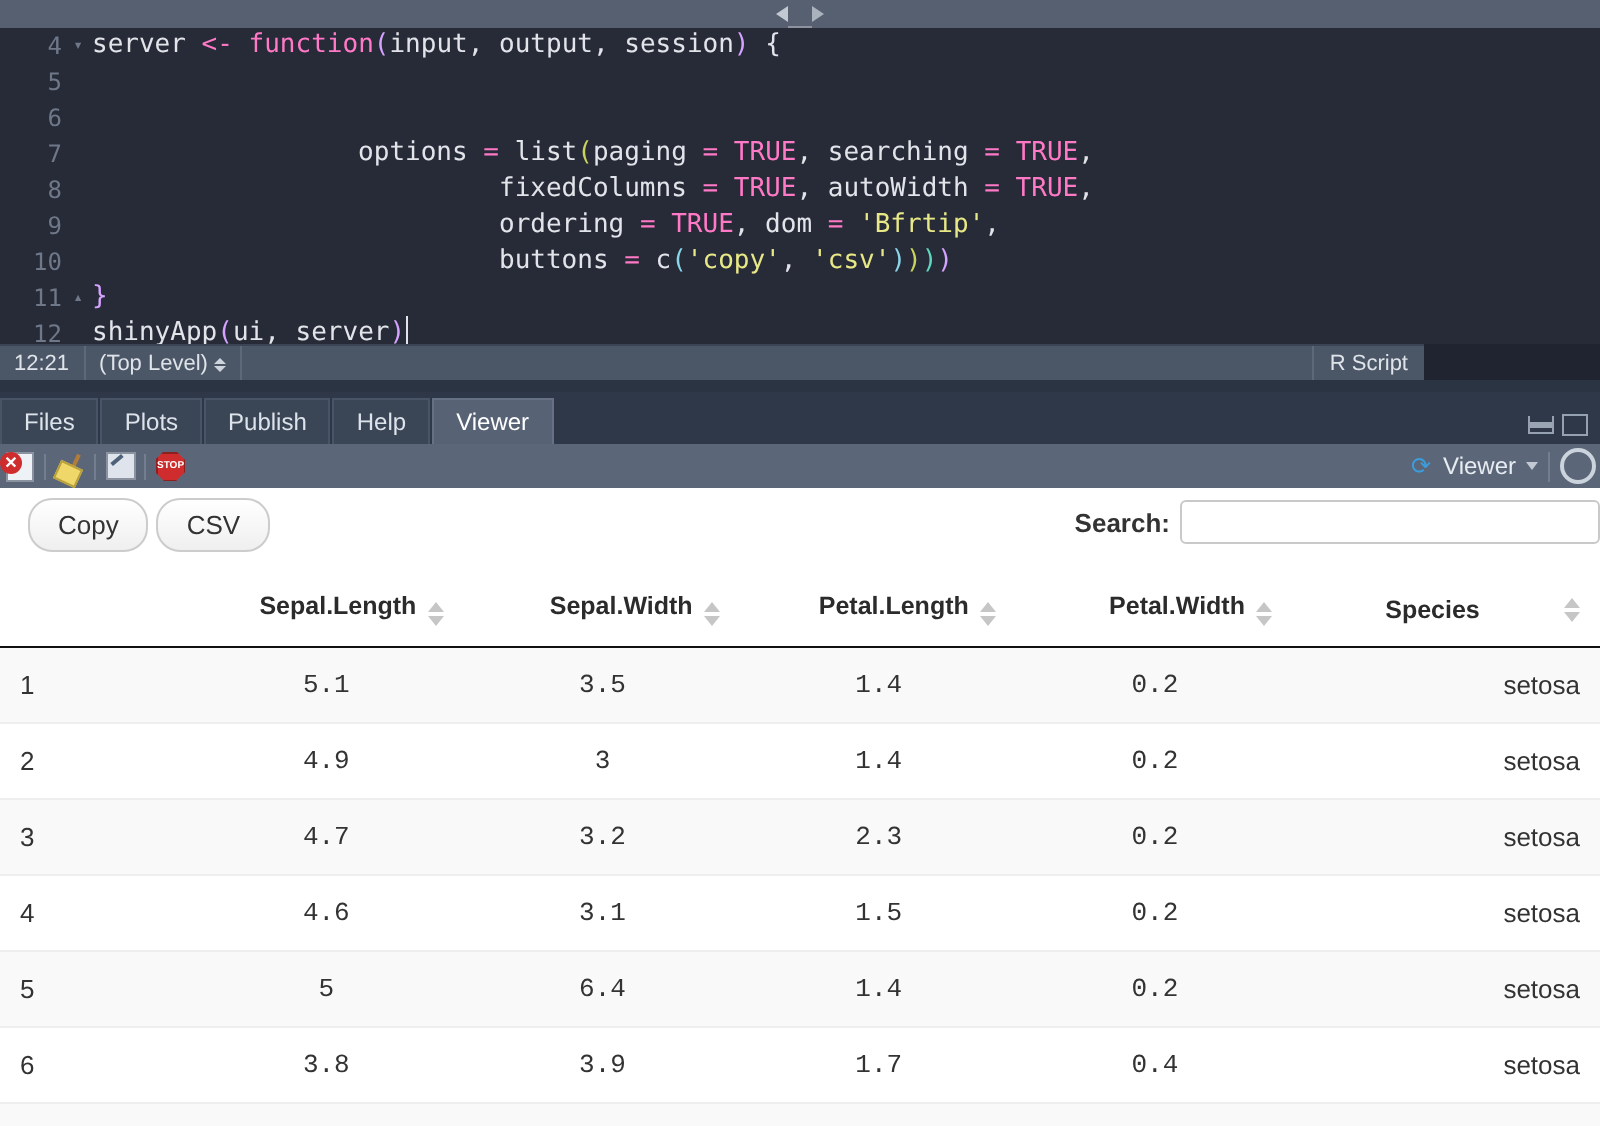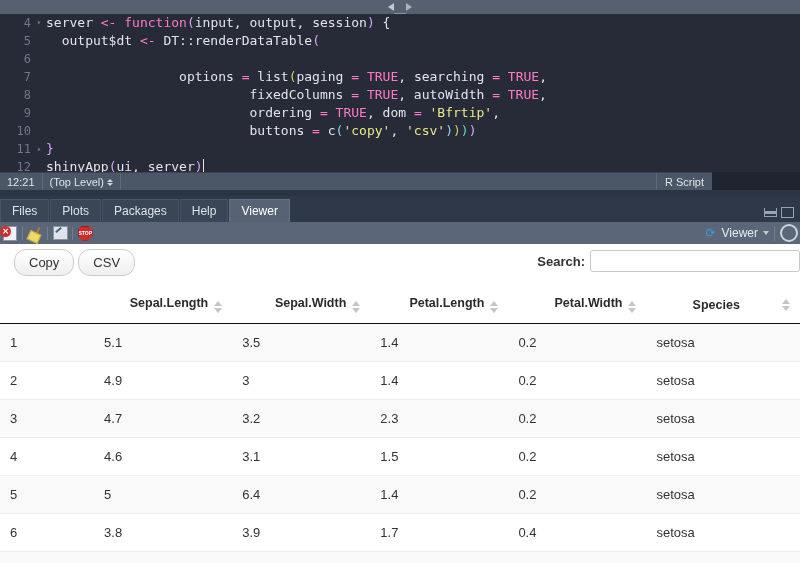--- a/index.html
+++ b/index.html
@@ -198,22 +198,22 @@
   .sorter .up{width:0;height:0;border-left:4px solid transparent;border-right:4px solid transparent;border-bottom:5px solid #c6c6c6;}
   .sorter .dn{width:0;height:0;border-left:4px solid transparent;border-right:4px solid transparent;border-top:5px solid #c6c6c6;}
   th.c-sp .sorter{float:right;margin-top:1px;}
   table.dt tbody td{
     padding:11px 10px;border-top:1px solid #eeeeee;
     box-sizing:border-box;font-size:13px;color:#333;
   }
   table.dt tbody tr.odd td{background:#f9f9f9;}
   table.dt tbody tr.even td{background:#ffffff;}
   td.c-idx{text-align:left;padding-left:24px;}
-  td.c-num{text-align:left;}
-  td.c-sp{text-align:left;padding-left:10px;}
+  td.c-num{text-align:center;font-family:Liberation Mono, monospace;}
+  td.c-sp{text-align:right;padding-left:10px;}
 </style>
 </head>
 <body>
 
 <div id="app">
 
   <div class="src-toolbar">
     <div class="tb-group">
       <div class="tb-btn">
           <span class="arrow-l"></span>
@@ -256,21 +256,21 @@
       <span class="hamb">
           <i></i>
           <i></i>
           <i></i>
         </span>
     </div>
   </div>
 
   <div class="editor" id="editor">
       <div class="code-line"><span class="gutter">4</span><span class="fold">▾</span><span class="ctext"><span class="">server </span><span class="k">&lt;- </span><span class="k">function</span><span class="p1">(</span><span class="">input, output, session</span><span class="p1">)</span><span class=""> {</span></span></div>
-      <div class="code-line"><span class="gutter">5</span><span class="fold"></span><span class="ctext"><span class="">  output$dt </span><span class="k">&lt;- </span><span class="">DT::renderDataTable</span><span class="p1">(</span></span></div>
+      <div class="code-line"><span class="gutter">5</span><span class="fold"></span></div>
       <div class="code-line"><span class="gutter">6</span><span class="fold"></span></div>
       <div class="code-line"><span class="gutter">7</span><span class="fold"></span><span class="ctext"><span class="">                 options </span><span class="k">= </span><span class="">list</span><span class="p3">(</span><span class="">paging </span><span class="k">= </span><span class="k">TRUE</span><span class="">, searching </span><span class="k">= </span><span class="k">TRUE</span><span class="">,</span></span></div>
       <div class="code-line"><span class="gutter">8</span><span class="fold"></span><span class="ctext"><span class="">                          fixedColumns </span><span class="k">= </span><span class="k">TRUE</span><span class="">, autoWidth </span><span class="k">= </span><span class="k">TRUE</span><span class="">,</span></span></div>
       <div class="code-line"><span class="gutter">9</span><span class="fold"></span><span class="ctext"><span class="">                          ordering </span><span class="k">= </span><span class="k">TRUE</span><span class="">, dom </span><span class="k">= </span><span class="s">'Bfrtip'</span><span class="">,</span></span></div>
       <div class="code-line"><span class="gutter">10</span><span class="fold"></span><span class="ctext"><span class="">                          buttons </span><span class="k">= </span><span class="">c</span><span class="p4">(</span><span class="s">'copy'</span><span class="">, </span><span class="s">'csv'</span><span class="p4">)</span><span class="p3">)</span><span class="p2">)</span><span class="p1">)</span></span></div>
       <div class="code-line"><span class="gutter">11</span><span class="fold">▴</span><span class="ctext"><span class="p1">}</span></span></div>
       <div class="code-line"><span class="gutter">12</span><span class="fold"></span><span class="ctext"><span class="">shinyApp</span><span class="p1">(</span><span class="">ui, server</span><span class="p1">)</span><span class="cursor"></span></span></div>
     </div>
 
   <div class="status-bar">
@@ -285,21 +285,21 @@
     <div class="sb-right">
       <span>R Script</span>
     </div>
   </div>
 
   <div class="pane-gap"></div>
 
   <div class="tabstrip" id="tabstrip">
       <div class="tab">Files</div>
       <div class="tab">Plots</div>
-      <div class="tab">Packages</div>
+      <div class="tab">Publish</div>
       <div class="tab">Help</div>
       <div class="tab active">Viewer</div>
       <div class="tab-fill"></div>
       <div class="win-ctl">
         <span class="win-min">
           <i></i>
         </span>
         <span class="win-max"></span>
       </div>
     </div>

